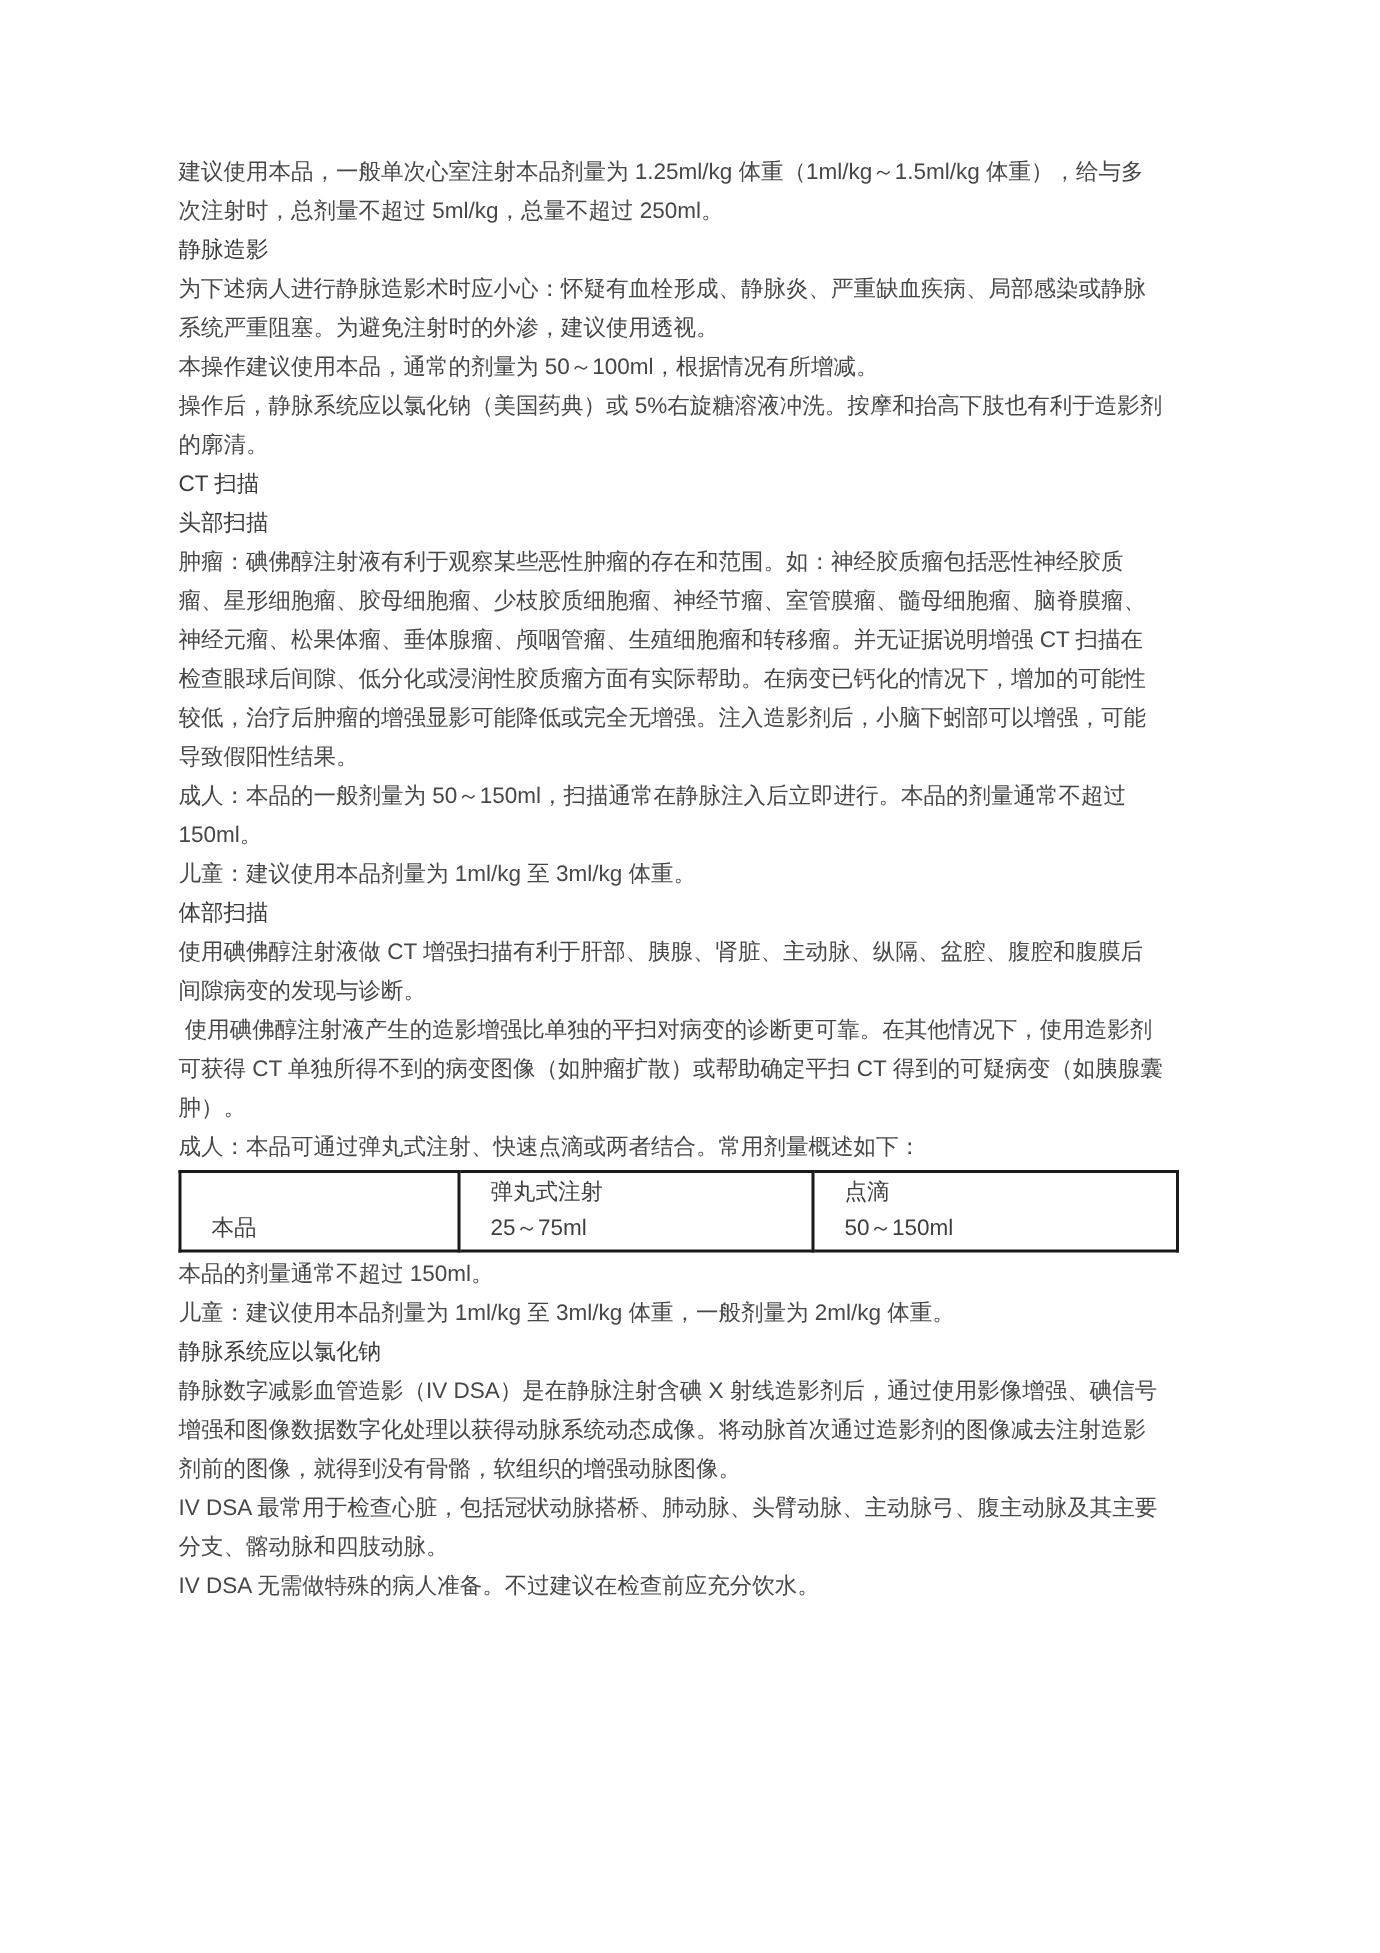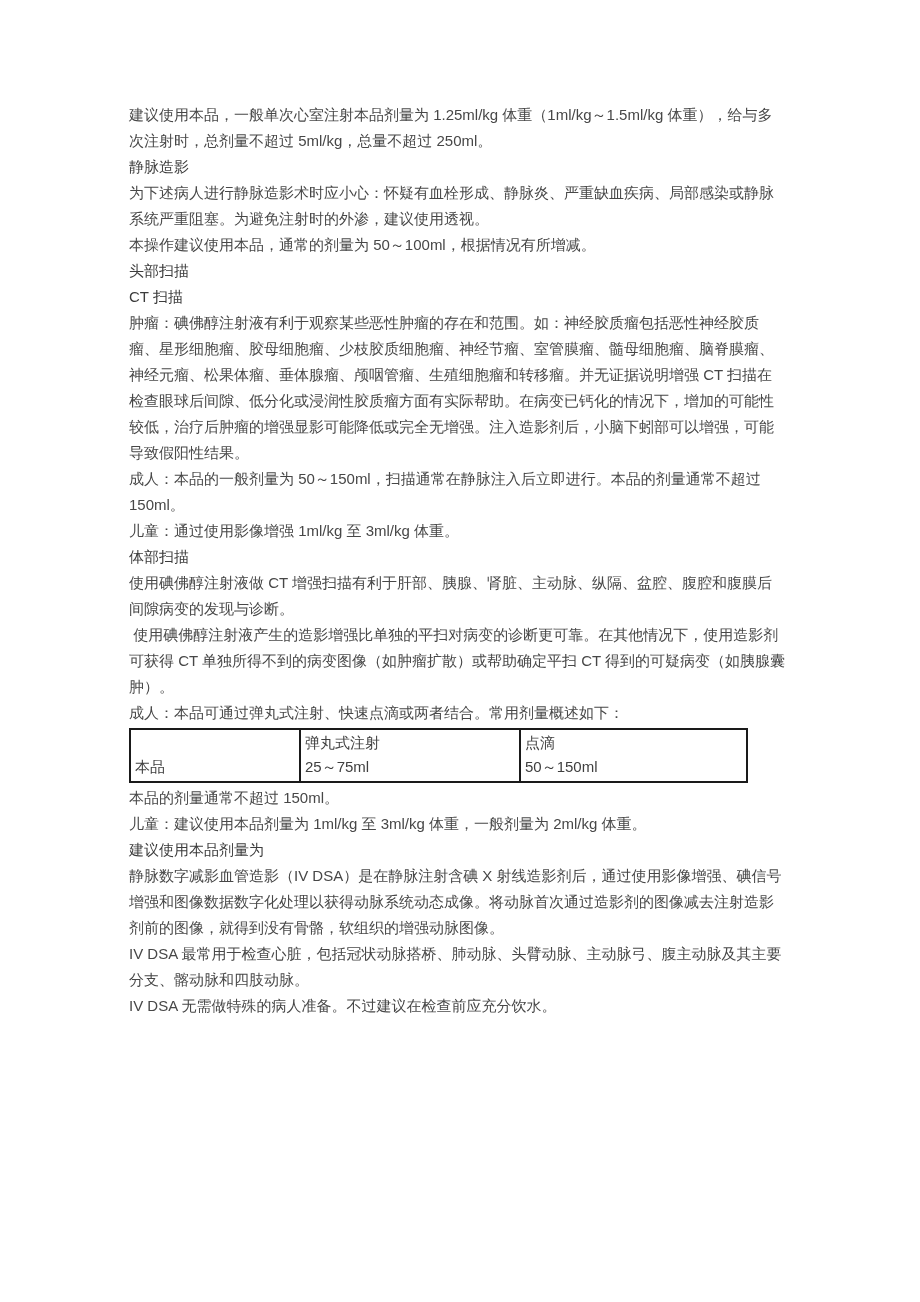--- a/index.html
+++ b/index.html
@@ -9,21 +9,21 @@
   body {
     width: 920px;
     height: 1302px;
     background: #ffffff;
     position: relative;
     overflow: hidden;
     font-family: "Liberation Sans", "DejaVu Sans", sans-serif;
   }
   .doc {
     position: absolute;
-    left: 129px;
+    left: 119px;
     top: 102px;
     width: 657px;
     color: #474747;
     font-size: 15px;
     line-height: 26px;
   }
   .para {
     margin: 0;
     white-space: pre-wrap;
     word-break: break-word;
@@ -38,42 +38,43 @@
     border-collapse: collapse;
     table-layout: fixed;
     width: 607px;
     margin: 2px 0 2px 0;
     color: #3f3f3f;
     font-size: 15px;
   }
   table.dosage td {
     border: 2px solid #1a1a1a;
     vertical-align: bottom;
-    padding: 1px 4px 2px 4px;
+    padding: 1px 4px 2px 20px;
     height: 48px;
     line-height: 24px;
   }
   td.col-product { width: 160px; }
   td.col-bolus   { width: 210px; }
   td.col-drip    { width: 217px; }
   .cell-line { white-space: pre-wrap; }
 </style>
 </head>
 <body>
 
 <div class="doc">
   <p class="para">建议使用本品，一般单次心室注射本品剂量为 1.25ml/kg 体重（1ml/kg～1.5ml/kg 体重），给与多次注射时，总剂量不超过 5ml/kg，总量不超过 250ml。</p>
   <p class="heading">静脉造影</p>
   <p class="para">为下述病人进行静脉造影术时应小心：怀疑有血栓形成、静脉炎、严重缺血疾病、局部感染或静脉系统严重阻塞。为避免注射时的外渗，建议使用透视。</p>
   <p class="para">本操作建议使用本品，通常的剂量为 50～100ml，根据情况有所增减。</p>
+  <p class="para">操作后，静脉系统应以氯化钠（美国药典）或 5%右旋糖溶液冲洗。按摩和抬高下肢也有利于造影剂的廓清。</p>
+  <p class="heading">CT 扫描</p>
   <p class="heading">头部扫描</p>
-  <p class="heading">CT 扫描</p>
   <p class="para">肿瘤：碘佛醇注射液有利于观察某些恶性肿瘤的存在和范围。如：神经胶质瘤包括恶性神经胶质瘤、星形细胞瘤、胶母细胞瘤、少枝胶质细胞瘤、神经节瘤、室管膜瘤、髓母细胞瘤、脑脊膜瘤、神经元瘤、松果体瘤、垂体腺瘤、颅咽管瘤、生殖细胞瘤和转移瘤。并无证据说明增强 CT 扫描在检查眼球后间隙、低分化或浸润性胶质瘤方面有实际帮助。在病变已钙化的情况下，增加的可能性较低，治疗后肿瘤的增强显影可能降低或完全无增强。注入造影剂后，小脑下蚓部可以增强，可能导致假阳性结果。</p>
   <p class="para">成人：本品的一般剂量为 50～150ml，扫描通常在静脉注入后立即进行。本品的剂量通常不超过 150ml。</p>
-  <p class="para">儿童：通过使用影像增强 1ml/kg 至 3ml/kg 体重。</p>
+  <p class="para">儿童：建议使用本品剂量为 1ml/kg 至 3ml/kg 体重。</p>
   <p class="heading">体部扫描</p>
   <p class="para">使用碘佛醇注射液做 CT 增强扫描有利于肝部、胰腺、肾脏、主动脉、纵隔、盆腔、腹腔和腹膜后间隙病变的发现与诊断。</p>
   <p class="para"> 使用碘佛醇注射液产生的造影增强比单独的平扫对病变的诊断更可靠。在其他情况下，使用造影剂可获得 CT 单独所得不到的病变图像（如肿瘤扩散）或帮助确定平扫 CT 得到的可疑病变（如胰腺囊肿）。</p>
   <p class="para">成人：本品可通过弹丸式注射、快速点滴或两者结合。常用剂量概述如下：</p>
 
   <table class="dosage">
     <tbody>
       <tr>
         <td class="col-product">
           <div class="cell-line">本品</div>
@@ -85,17 +86,17 @@
         <td class="col-drip">
           <div class="cell-line">点滴</div>
           <div class="cell-line">50～150ml</div>
         </td>
       </tr>
     </tbody>
   </table>
 
   <p class="para">本品的剂量通常不超过 150ml。</p>
   <p class="para">儿童：建议使用本品剂量为 1ml/kg 至 3ml/kg 体重，一般剂量为 2ml/kg 体重。</p>
-  <p class="heading">建议使用本品剂量为</p>
+  <p class="heading">静脉系统应以氯化钠</p>
   <p class="para">静脉数字减影血管造影（IV DSA）是在静脉注射含碘 X 射线造影剂后，通过使用影像增强、碘信号增强和图像数据数字化处理以获得动脉系统动态成像。将动脉首次通过造影剂的图像减去注射造影剂前的图像，就得到没有骨骼，软组织的增强动脉图像。</p>
   <p class="para">IV DSA 最常用于检查心脏，包括冠状动脉搭桥、肺动脉、头臂动脉、主动脉弓、腹主动脉及其主要分支、髂动脉和四肢动脉。</p>
   <p class="para">IV DSA 无需做特殊的病人准备。不过建议在检查前应充分饮水。</p>
 </div>
 
 </body></html>

